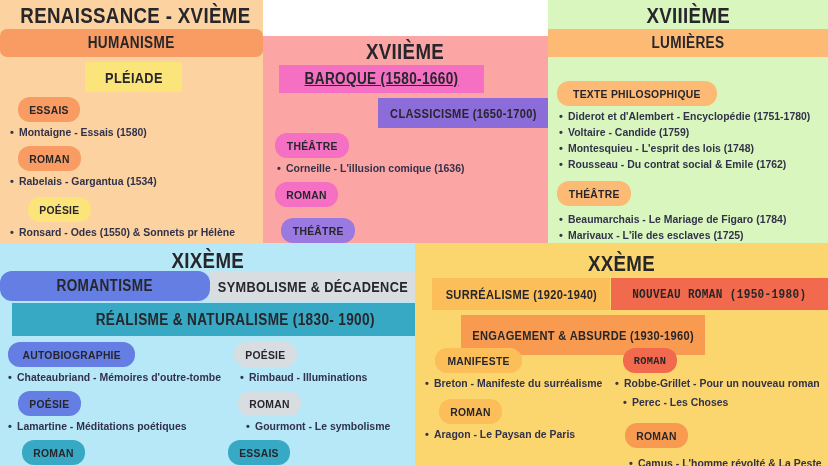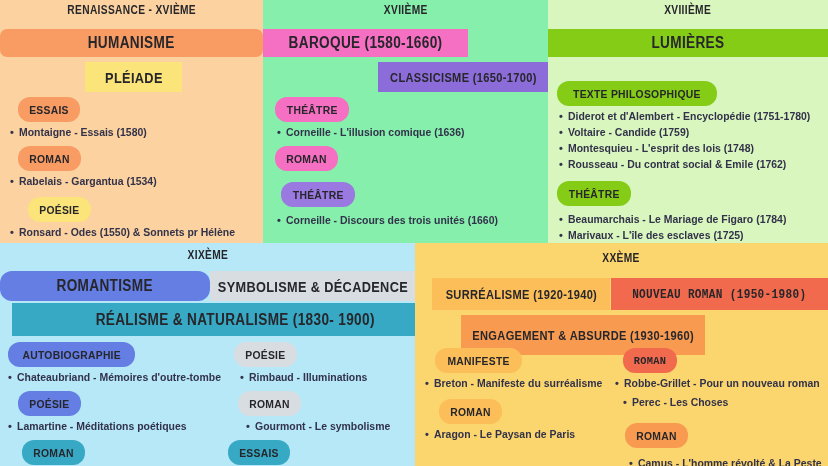--- a/index.html
+++ b/index.html
@@ -1,31 +1,31 @@
 <!DOCTYPE html>
 <html><head>
 <meta charset="utf-8">
 <style>
   html,body{margin:0;padding:0;background:#fff;}
   #stage{position:relative;width:828px;height:466px;overflow:hidden;
          font-family:"Liberation Sans",sans-serif;color:#26262b;}
   .sec{position:absolute;overflow:hidden;}
   
-  .bg-peach{background:#FBD2A0;} .bg-pink{background:#86efac;} .bg-lgreen{background:#D9F6BE;}
+  .bg-peach{background:#FBD2A0;} .bg-pink{background:#fca5a5;margin-top:36px;} .bg-lgreen{background:#D9F6BE;}
   .bg-lblue{background:#B6E8F8;} .bg-lyellow{background:#FBD56E;}
   
   .c-orange{background:#F89C63;} .c-yellow{background:#FBE479;}
   .c-pink{background:#F56FC2;} .c-purple{background:#8C6CD9;} .c-purpleLight{background:#9A79E0;}
-  .c-green{background:#84cc16;} .c-blue{background:#647EE4;} .c-gray{background:#D8DDE2;}
+  .c-green{background:#fdba74;} .c-blue{background:#647EE4;} .c-gray{background:#D8DDE2;}
   .c-teal{background:#38A9C5;padding-left:27px;} .c-lorange{background:#FBBE59;} .c-red{background:#F26A4D;font-family:Liberation Mono, monospace;}
   .c-orange2{background:#F89B51;}
   
   .disp{display:inline-block;transform:scaleX(.85);transform-origin:center;
         font-weight:700;letter-spacing:.4px;white-space:nowrap;}
-  .sec-title{position:absolute;left:0;right:0;text-align:center;font-size:12px;}
+  .sec-title{position:absolute;left:0;right:0;text-align:center;font-size:22px;}
   .band{position:absolute;text-align:center;}
   .band .disp{font-size:16px;}
   .band-sm .disp{font-size:13.5px;transform:scaleX(.82);}
   .vmid{display:flex;align-items:center;justify-content:center;}
   
   .tag{display:inline-block;border-radius:12px;padding:3px 9px 4px;margin:2px 0 3px;}
   .tag .disp{font-size:11.5px;transform:scaleX(.9);letter-spacing:.3px;}
   
   .bullet{font-size:11px;font-weight:700;color:#32324a;line-height:15px;
           margin:0 0 4px 0;white-space:nowrap;}
@@ -52,21 +52,21 @@
       <div class="bullet"><span class="bt">Montaigne - Essais (1580)</span></div>
       <div><span class="tag c-orange" style="margin-left:10px;"><span class="disp">ROMAN</span></span></div>
       <div class="bullet"><span class="bt">Rabelais - Gargantua (1534)</span></div>
       <div><span class="tag c-yellow" style="margin-left:20px;margin-top:4px;"><span class="disp">POÉSIE</span></span></div>
       <div class="bullet"><span class="bt">Ronsard - Odes (1550) &amp; Sonnets pr Hélène</span></div>
     </div>
   </div>
 
   <div class="sec bg-pink" style="left:263px;top:0;width:285px;height:243px;">
     <div class="sec-title" style="top:3px;"><span class="disp">XVIIÈME</span></div>
-    <div class="band vmid c-pink" style="left:0;top:29px;width:205px;height:28px;">
+    <div class="band vmid c-pink" style="left:16px;top:29px;width:205px;height:28px;text-decoration:underline;">
         <span class="disp">BAROQUE (1580-1660)</span>
       </div>
     <div class="band vmid band-sm c-purple" style="left:115px;top:62px;width:170px;height:30px;">
         <span class="disp">CLASSICISME (1650-1700)</span>
       </div>
     <div class="content" style="left:12px;top:95px;right:2px;">
       <div><span class="tag c-pink"><span class="disp">THÉÂTRE</span></span></div>
       <div class="bullet"><span class="bt">Corneille - L'illusion comique (1636)</span></div>
       <div><span class="tag c-pink"><span class="disp">ROMAN</span></span></div>
       <div><span class="tag c-purpleLight" style="margin-left:6px;margin-top:8px;margin-bottom:6px;"><span class="disp">THÉÂTRE</span></span></div>

